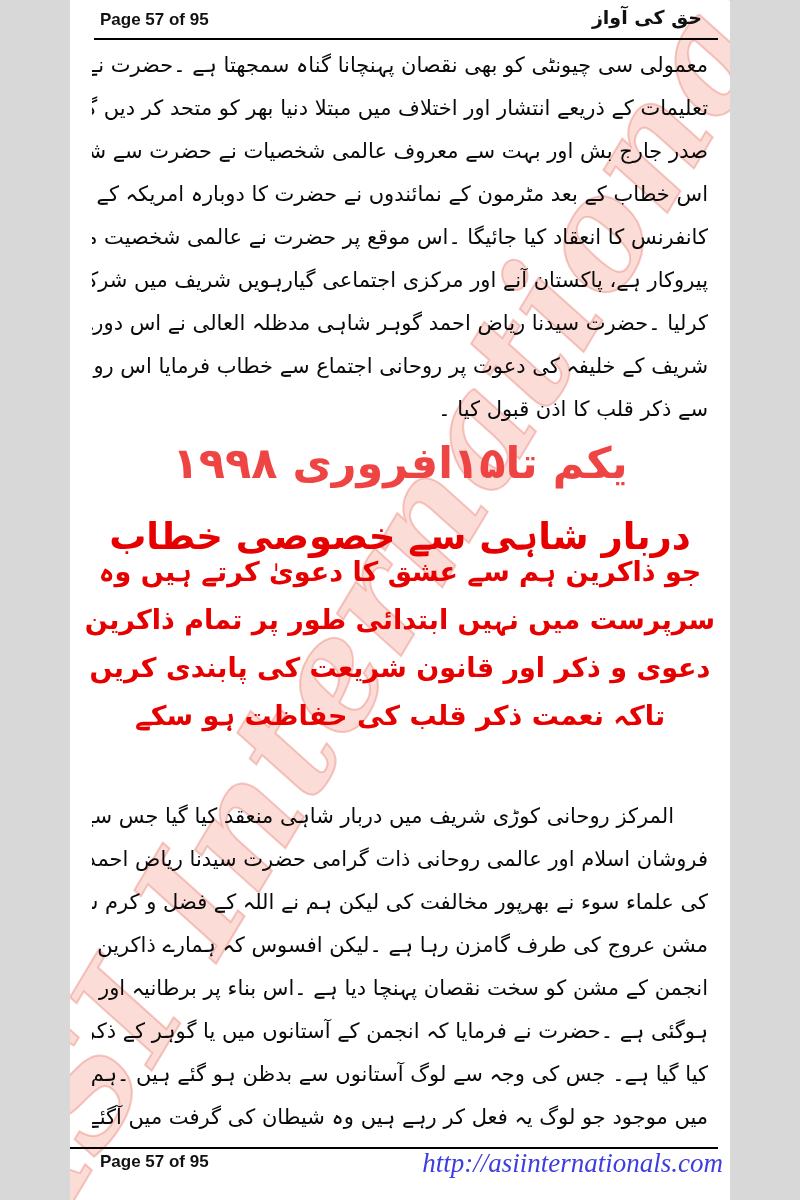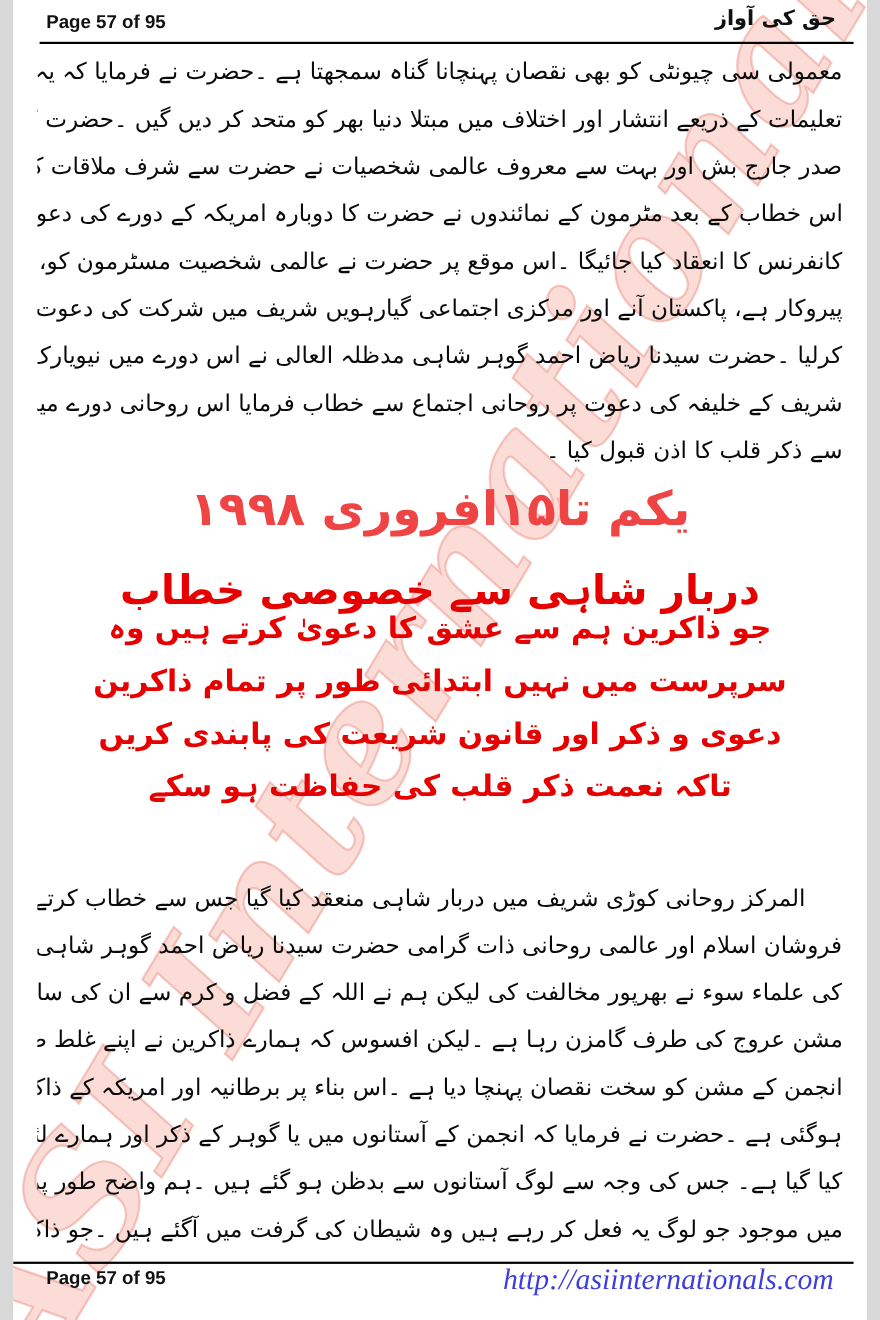--- a/index.html
+++ b/index.html
@@ -1,18 +1,18 @@
 <!DOCTYPE html>
 <html><head>
 <meta charset="utf-8">
 <style>
   html,body { margin:0; padding:0; background:#d8d8d8; }
   .page {
     position:relative;
-    width:776px; height:1200px;
+    width:660px; height:1200px;
     margin:0 auto;
     background:#ffffff;
     overflow:hidden;
     font-family:"DejaVu Sans", sans-serif;
   }
   
   .hdr-page-label {
     position:absolute; top:10px; left:30px;
     font-family:"Liberation Sans", sans-serif;
     font-weight:bold; font-size:17px; color:#111;
@@ -78,21 +78,21 @@
     position:absolute; top:1147px; left:0px; right:12px;
     height:2px; background:#000; z-index:2;
   }
   .ftr-page-label {
     position:absolute; top:1152px; left:30px;
     font-family:"Liberation Sans", sans-serif;
     font-weight:bold; font-size:17px; color:#111;
     z-index:2;
   }
   .ftr-url {
-    position:absolute; top:1148px; right:30px;
+    position:absolute; top:1148px; right:7px;
     font-family:"Liberation Serif", serif;
     font-style:italic;
     font-size:27px; color:#3d3de0;
     text-decoration:none;
     z-index:2;
   }
 </style>
 </head>
 <body>
 

